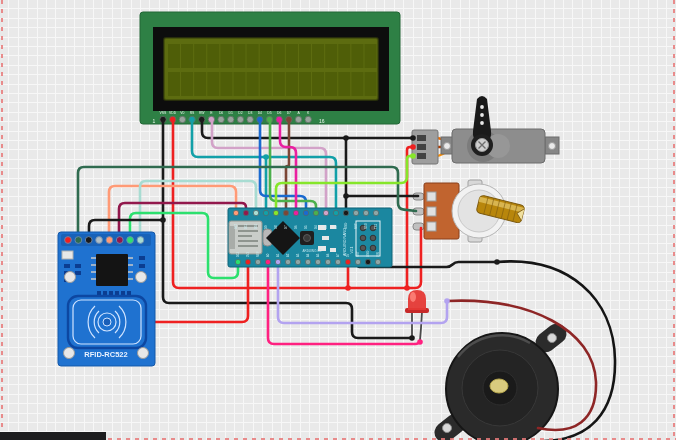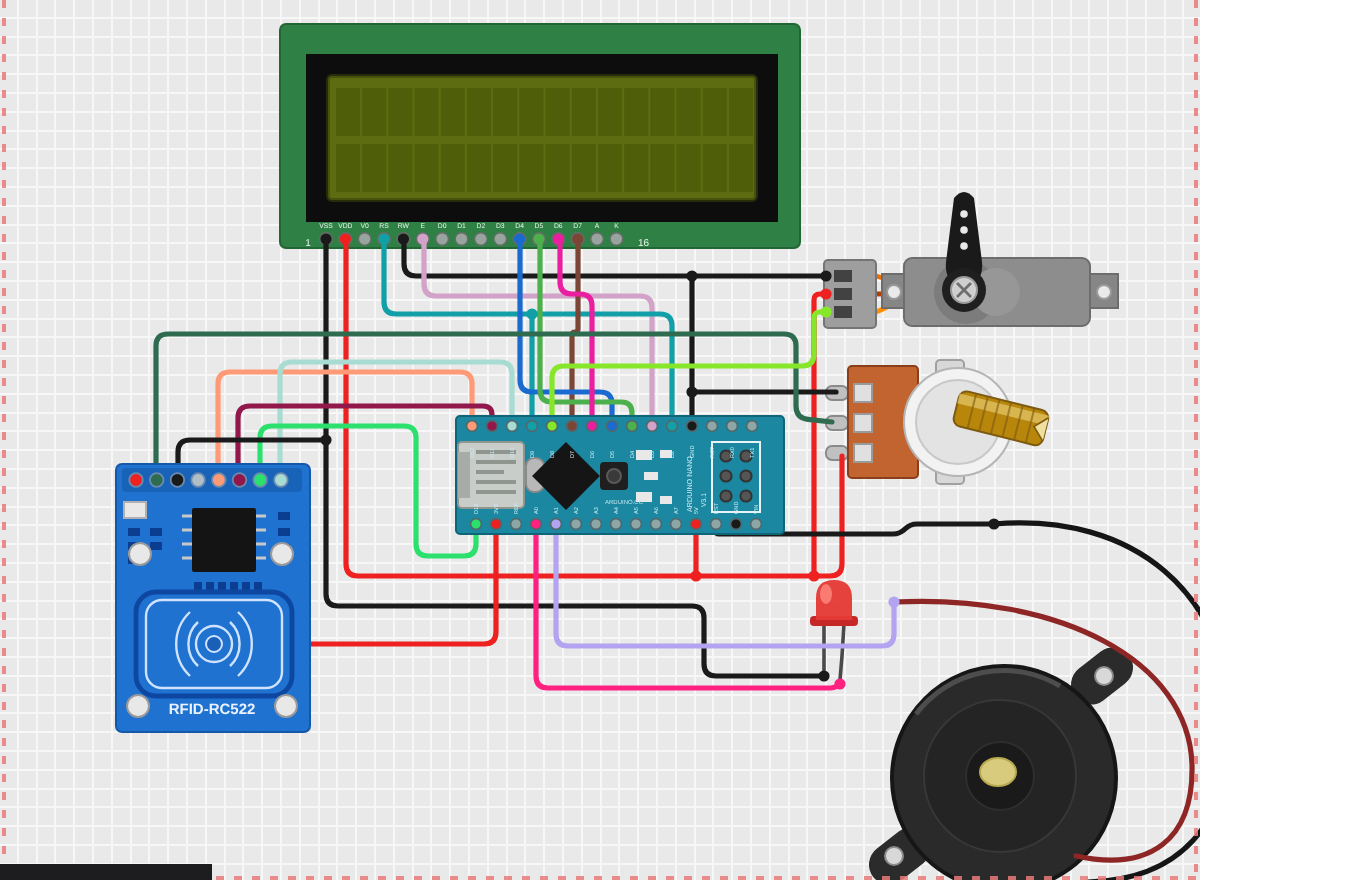--- a/index.html
+++ b/index.html
@@ -1,18 +1,18 @@
 <!DOCTYPE html>
 <html><head>
 <meta charset="utf-8">
 <style>
   html,body{margin:0;padding:0;}
   body{font-family:"Liberation Sans",sans-serif;}
   .canvas{
-    position:relative;width:600px;height:440px;overflow:hidden;
+    position:relative;width:676px;height:440px;overflow:hidden;
     background-color:#e9e9e9;
     background-image:
       repeating-linear-gradient(to right, transparent 0 8.4px, #f7f7f7 8.4px 9.4px),
       repeating-linear-gradient(to bottom, transparent 0 8.4px, #f7f7f7 8.4px 9.4px);
   }
   .edge-v{position:absolute;top:0;bottom:0;width:2px;
     background:repeating-linear-gradient(to bottom,#e87a7a 0 4px,transparent 4px 9px);opacity:.85;}
   .edge-h{position:absolute;left:0;right:0;height:2px;bottom:0;
     background:repeating-linear-gradient(to right,#e87a7a 0 4px,transparent 4px 9px);opacity:.85;}
   .corner-bar{position:absolute;left:0;bottom:0;width:106px;height:8px;background:#1d1d1f;}

